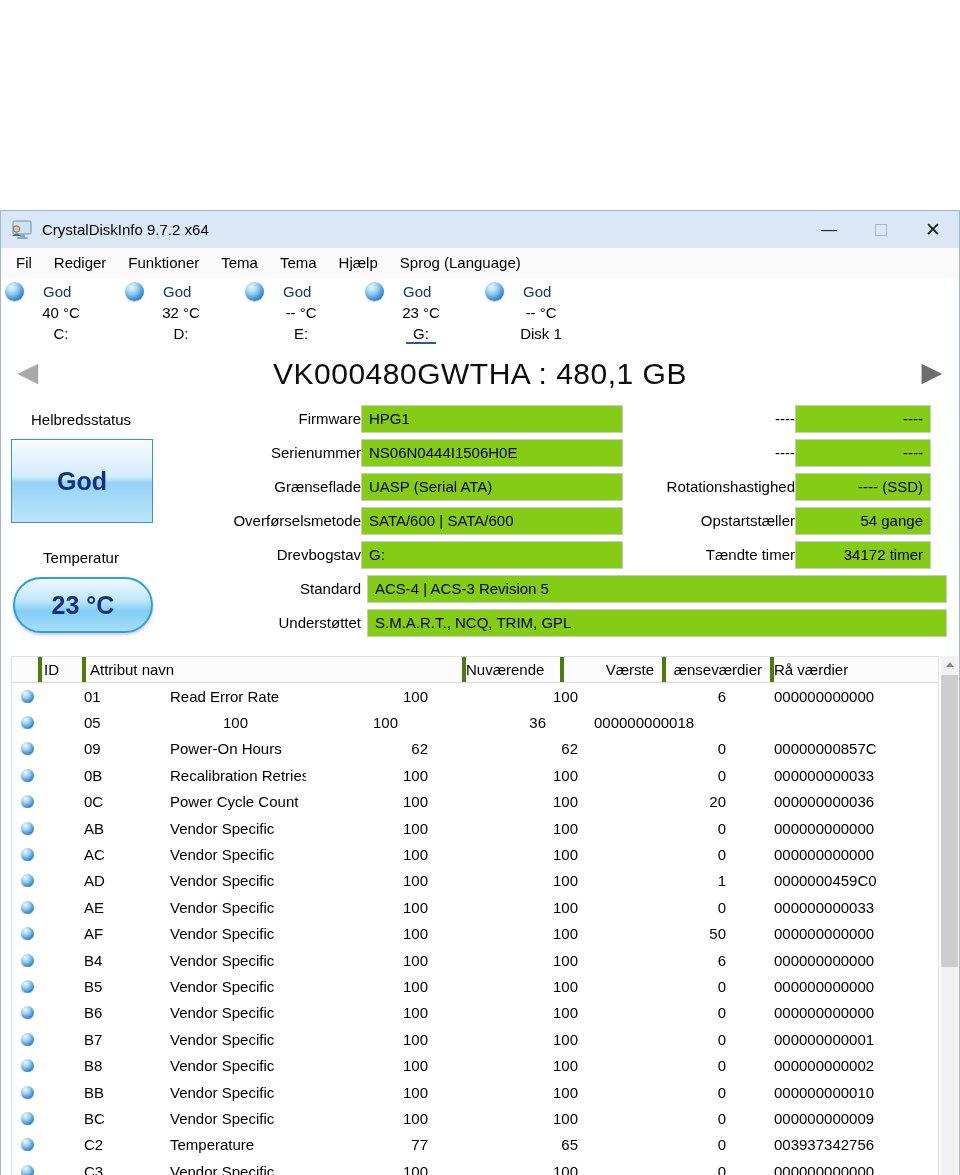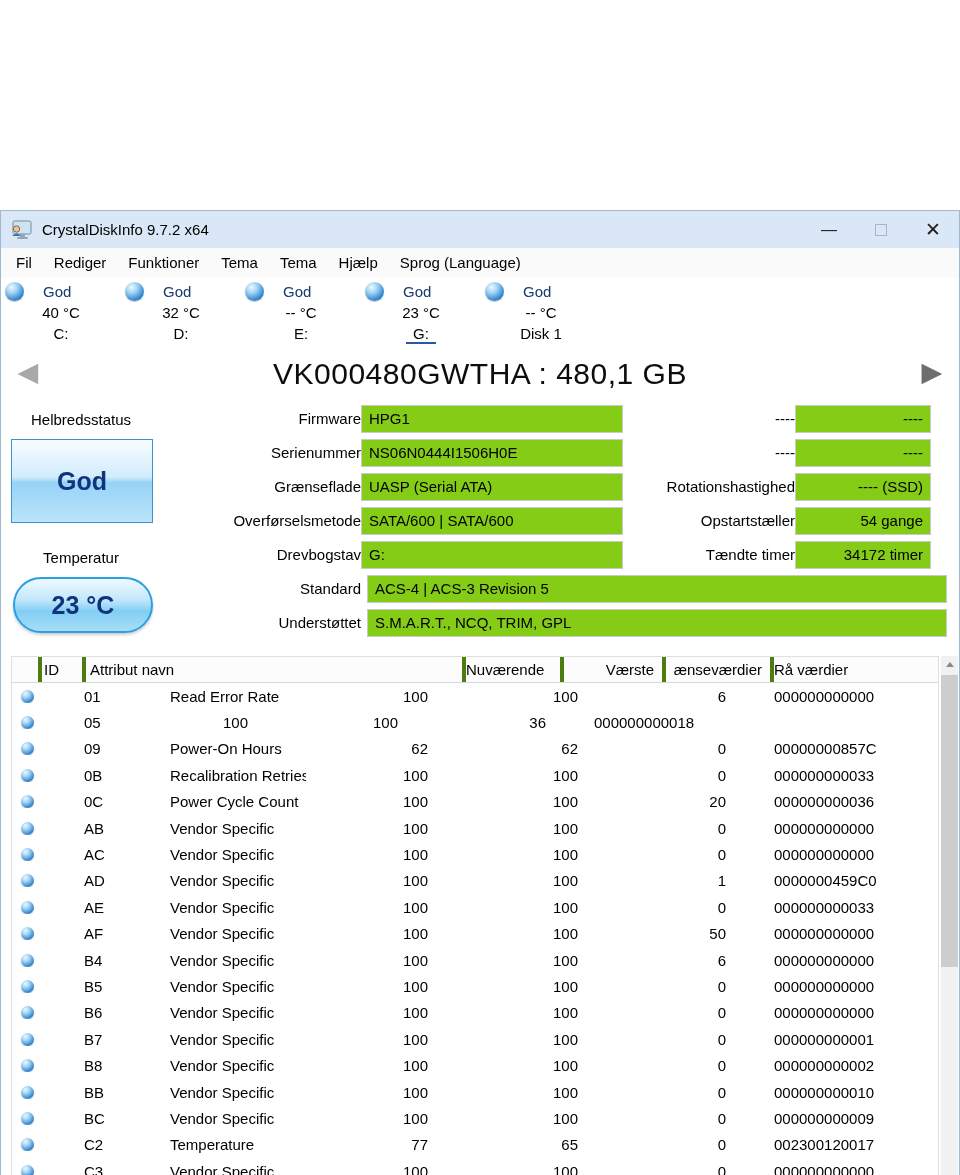--- a/index.html
+++ b/index.html
@@ -439,21 +439,21 @@
   </div>
           <div class="trow">
     <span class="cell col-orb">
               <span class="orb orb-sm"></span>
             </span>
     <span class="cell col-id">C2</span>
     <span class="cell col-name">Temperature</span>
     <span class="cell col-cur">77</span>
     <span class="cell col-worst">65</span>
     <span class="cell col-thr">0</span>
-    <span class="cell col-raw">002300120017</span>
+    <span class="cell col-raw">003937342756</span>
   </div>
           <div class="trow">
     <span class="cell col-orb">
               <span class="orb orb-sm"></span>
             </span>
     <span class="cell col-id">C3</span>
     <span class="cell col-name">Vendor Specific</span>
     <span class="cell col-cur">100</span>
     <span class="cell col-worst">100</span>
     <span class="cell col-thr">0</span>

